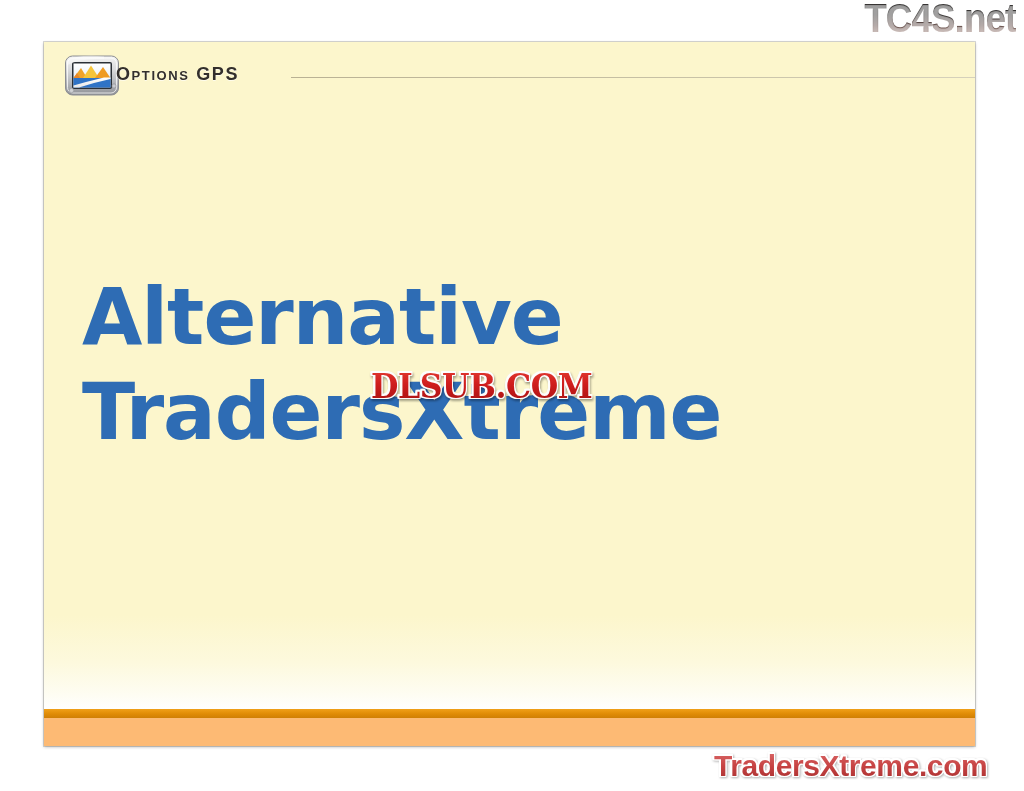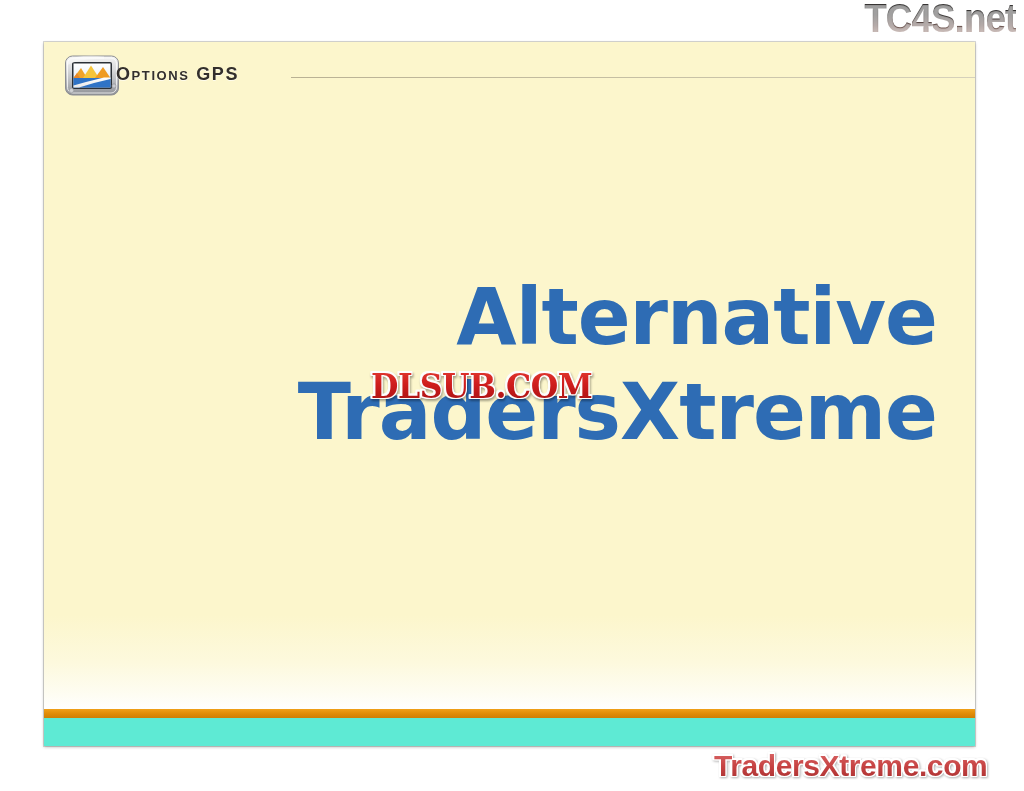--- a/index.html
+++ b/index.html
@@ -48,21 +48,21 @@
     white-space: nowrap;
   }
 
   
   #slide {
     position: absolute;
     left: 44px;
     top: 42px;
     width: 931px;
     height: 704px;
-    background: #5eead4;
+    background: #fdba74;
     box-shadow: 0 1px 3px rgba(0,0,0,0.28), 0 0 0 1px rgba(150,150,140,0.35);
     overflow: hidden;
     z-index: 10;
   }
 
   
   #slide-bg {
     position: absolute;
     left: 0; top: 0; right: 0;
     height: 667px;
@@ -109,21 +109,21 @@
     height: 1px;
     background: linear-gradient(90deg, #b9b193 0%, #c8c2a6 60%, #d6d1bb 100%);
   }
 
   
   #title-block {
     position: absolute;
     left: 0;
     top: 228px;
     width: 100%;
-    text-align: right;
+    text-align: left;
     padding: 0 38px;
     box-sizing: border-box;
   }
   .slide-title-line {
     font-family: "DejaVu Sans", sans-serif;
     font-weight: bold;
     font-size: 78px;
     line-height: 1.22;
     color: #2e6cb4;
     letter-spacing: -1px;

